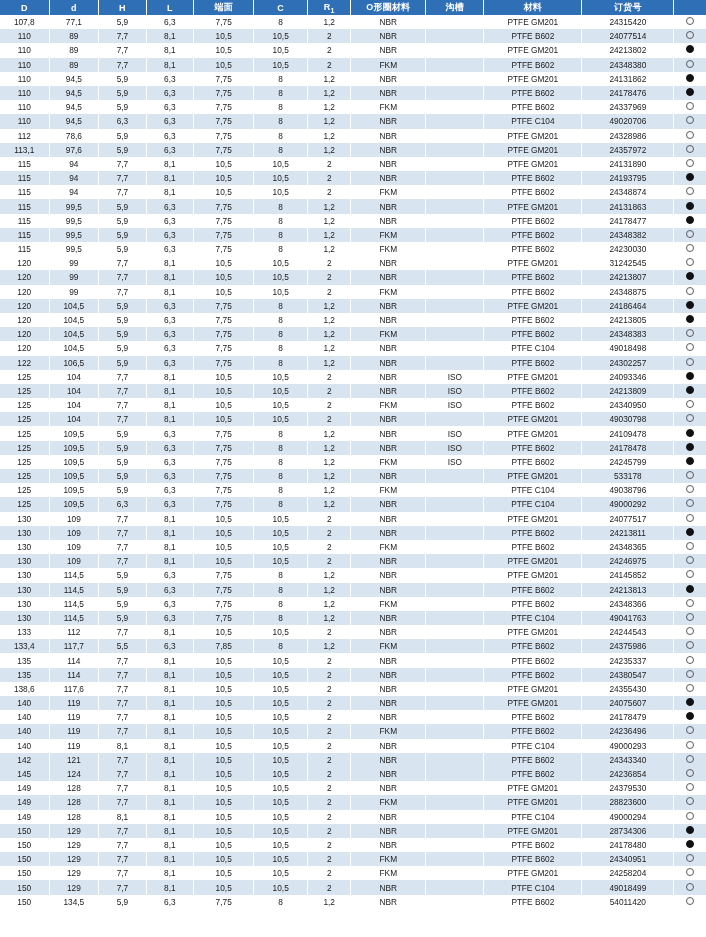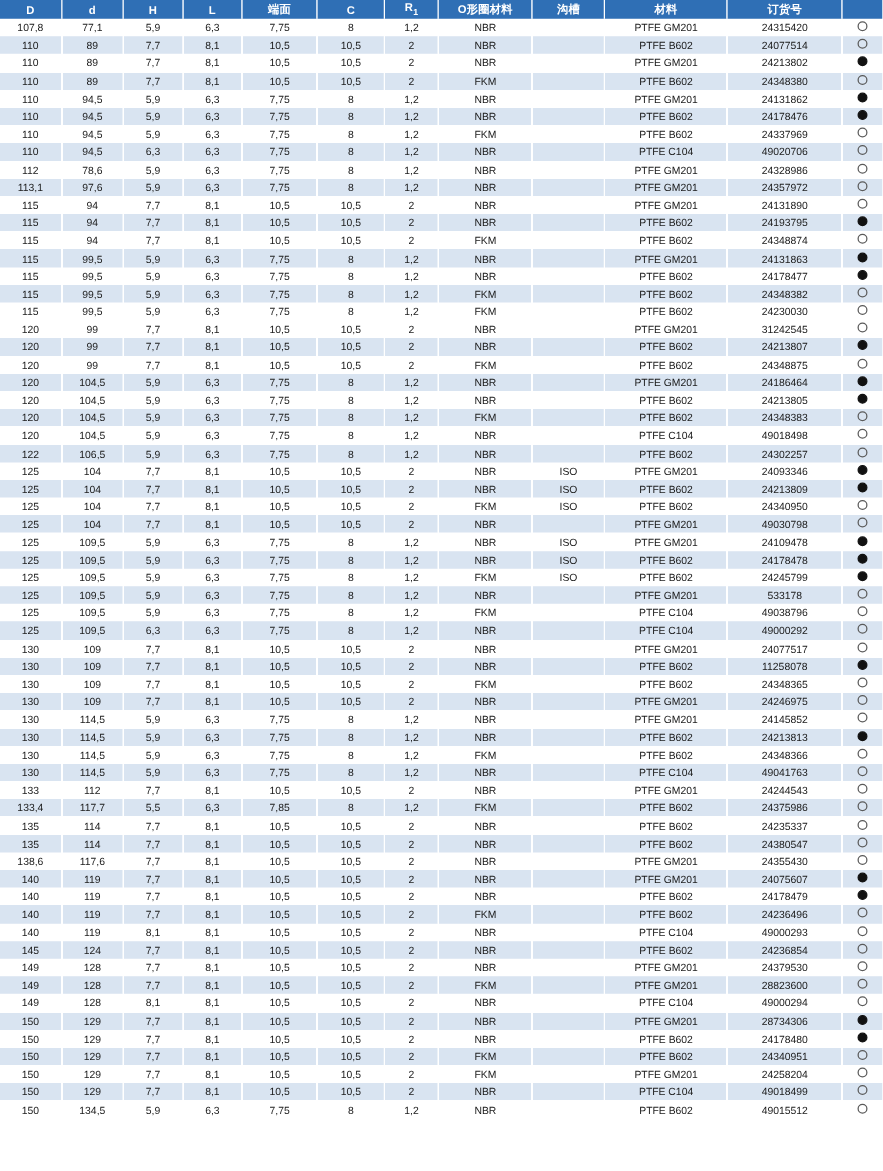--- a/index.html
+++ b/index.html
@@ -595,21 +595,21 @@
         <td class="c-D">130</td>
         <td class="c-d">109</td>
         <td class="c-H">7,7</td>
         <td class="c-L">8,1</td>
         <td class="c-duan">10,5</td>
         <td class="c-C">10,5</td>
         <td class="c-R">2</td>
         <td class="c-oring">NBR</td>
         <td class="c-groove"></td>
         <td class="c-mat">PTFE B602</td>
-        <td class="c-order">11258078</td>
+        <td class="c-order">24213811</td>
         <td class="c-sym"><span class="circ filled"></span></td>
       </tr>
       <tr class="odd">
         <td class="c-D">130</td>
         <td class="c-d">109</td>
         <td class="c-H">7,7</td>
         <td class="c-L">8,1</td>
         <td class="c-duan">10,5</td>
         <td class="c-C">10,5</td>
         <td class="c-R">2</td>
@@ -809,20 +809,34 @@
         <td class="c-duan">10,5</td>
         <td class="c-C">10,5</td>
         <td class="c-R">2</td>
         <td class="c-oring">NBR</td>
         <td class="c-groove"></td>
         <td class="c-mat">PTFE C104</td>
         <td class="c-order">49000293</td>
         <td class="c-sym"><span class="circ"></span></td>
       </tr>
       <tr class="even">
+        <td class="c-D">142</td>
+        <td class="c-d">121</td>
+        <td class="c-H">7,7</td>
+        <td class="c-L">8,1</td>
+        <td class="c-duan">10,5</td>
+        <td class="c-C">10,5</td>
+        <td class="c-R">2</td>
+        <td class="c-oring">NBR</td>
+        <td class="c-groove"></td>
+        <td class="c-mat">PTFE B602</td>
+        <td class="c-order">24343340</td>
+        <td class="c-sym"><span class="circ"></span></td>
+      </tr>
+      <tr class="even">
         <td class="c-D">145</td>
         <td class="c-d">124</td>
         <td class="c-H">7,7</td>
         <td class="c-L">8,1</td>
         <td class="c-duan">10,5</td>
         <td class="c-C">10,5</td>
         <td class="c-R">2</td>
         <td class="c-oring">NBR</td>
         <td class="c-groove"></td>
         <td class="c-mat">PTFE B602</td>
@@ -945,17 +959,17 @@
         <td class="c-D">150</td>
         <td class="c-d">134,5</td>
         <td class="c-H">5,9</td>
         <td class="c-L">6,3</td>
         <td class="c-duan">7,75</td>
         <td class="c-C">8</td>
         <td class="c-R">1,2</td>
         <td class="c-oring">NBR</td>
         <td class="c-groove"></td>
         <td class="c-mat">PTFE B602</td>
-        <td class="c-order">49015512</td>
+        <td class="c-order">54011420</td>
         <td class="c-sym"><span class="circ"></span></td>
       </tr>
     </tbody>
 </table>
 
 </body></html>

